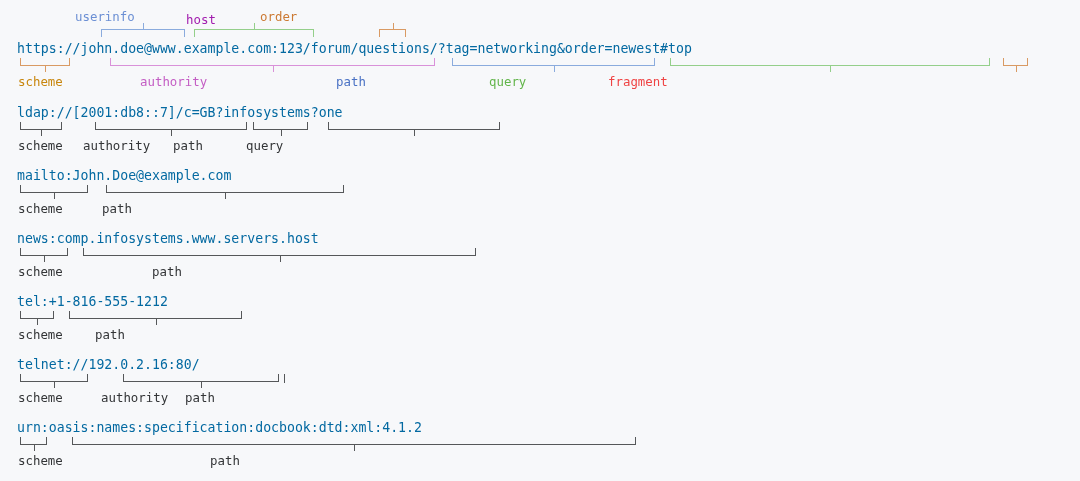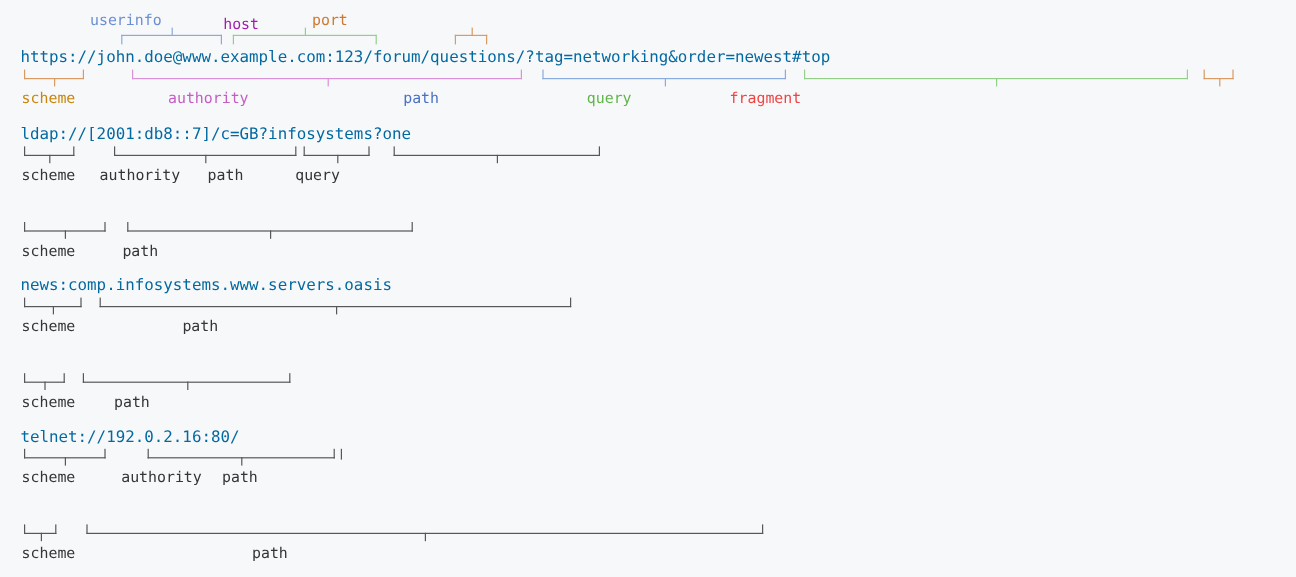--- a/index.html
+++ b/index.html
@@ -65,21 +65,21 @@
     border-left:1.4px solid currentColor;
   }
 </style>
 </head>
 <body style="background: rgb(247, 248, 250);">
 
 <div id="stage">
 
   <div class="lbl" style="left:75px;  top:10px; color:#6b8fd4;">userinfo</div>
   <div class="lbl" style="left:186px; top:13px; color:#a21caf;">host</div>
-  <div class="lbl" style="left:260px; top:10px; color:#cc7a33;">port</div>
+  <div class="lbl" style="left:260px; top:10px; color:#cc7a33;">order</div>
 
   <div class="brk up" style="left:101px; top:29px; width:84px; height:8px; color:#8aabdd;">
       <i class="tick"></i>
     </div>
   <div class="brk up" style="left:194px; top:29px; width:120px; height:8px; color:#94cf8a;">
       <i class="tick"></i>
     </div>
   <div class="brk up" style="left:379px; top:29px; width:27px; height:8px; color:#d99a63;">
       <i class="tick"></i>
     </div>
@@ -122,43 +122,45 @@
     </div>
   <div class="brk down" style="left:328px; top:122px; width:172px; height:8px; color:#555759;">
       <i class="tick"></i>
     </div>
 
   <div class="lbl" style="left:18px;  top:139px;">scheme</div>
   <div class="lbl" style="left:83px;  top:139px;">authority</div>
   <div class="lbl" style="left:173px; top:139px;">path</div>
   <div class="lbl" style="left:246px; top:139px;">query</div>
 
+  <div class="uri-text" style="left:17px; top:169px;">mailto:John.Doe@example.com</div>
 
   <div class="brk down" style="left:20px;  top:185px; width:68px;  height:8px; color:#555759;">
       <i class="tick"></i>
     </div>
   <div class="brk down" style="left:106px; top:185px; width:238px; height:8px; color:#555759;">
       <i class="tick"></i>
     </div>
 
   <div class="lbl" style="left:18px;  top:202px;">scheme</div>
   <div class="lbl" style="left:102px; top:202px;">path</div>
 
-  <div class="uri-text" style="left:17px; top:232px;">news:comp.infosystems.www.servers.oasis</div>
+  <div class="uri-text" style="left:17px; top:232px;">news:comp.infosystems.www.servers.host</div>
 
   <div class="brk down" style="left:20px; top:248px; width:48px;  height:8px; color:#555759;">
       <i class="tick"></i>
     </div>
   <div class="brk down" style="left:83px; top:248px; width:393px; height:8px; color:#555759;">
       <i class="tick"></i>
     </div>
 
   <div class="lbl" style="left:18px;  top:265px;">scheme</div>
   <div class="lbl" style="left:152px; top:265px;">path</div>
 
+  <div class="uri-text" style="left:17px; top:295px;">tel:+1-816-555-1212</div>
 
   <div class="brk down" style="left:20px; top:311px; width:34px;  height:8px; color:#555759;">
       <i class="tick"></i>
     </div>
   <div class="brk down" style="left:69px; top:311px; width:173px; height:8px; color:#555759;">
       <i class="tick"></i>
     </div>
 
   <div class="lbl" style="left:18px; top:328px;">scheme</div>
   <div class="lbl" style="left:95px; top:328px;">path</div>
@@ -170,20 +172,21 @@
     </div>
   <div class="brk down" style="left:123px; top:374px; width:156px; height:8px; color:#555759;">
       <i class="tick"></i>
     </div>
   <div class="tickonly" style="left:284px; top:374px; height:9px; color:#555759;"></div>
 
   <div class="lbl" style="left:18px;  top:391px;">scheme</div>
   <div class="lbl" style="left:101px; top:391px;">authority</div>
   <div class="lbl" style="left:185px; top:391px;">path</div>
 
+  <div class="uri-text" style="left:17px; top:421px;">urn:oasis:names:specification:docbook:dtd:xml:4.1.2</div>
 
   <div class="brk down" style="left:20px; top:437px; width:27px;  height:8px; color:#555759;">
       <i class="tick"></i>
     </div>
   <div class="brk down" style="left:72px; top:437px; width:564px; height:8px; color:#555759;">
       <i class="tick"></i>
     </div>
 
   <div class="lbl" style="left:18px;  top:454px;">scheme</div>
   <div class="lbl" style="left:210px; top:454px;">path</div>

